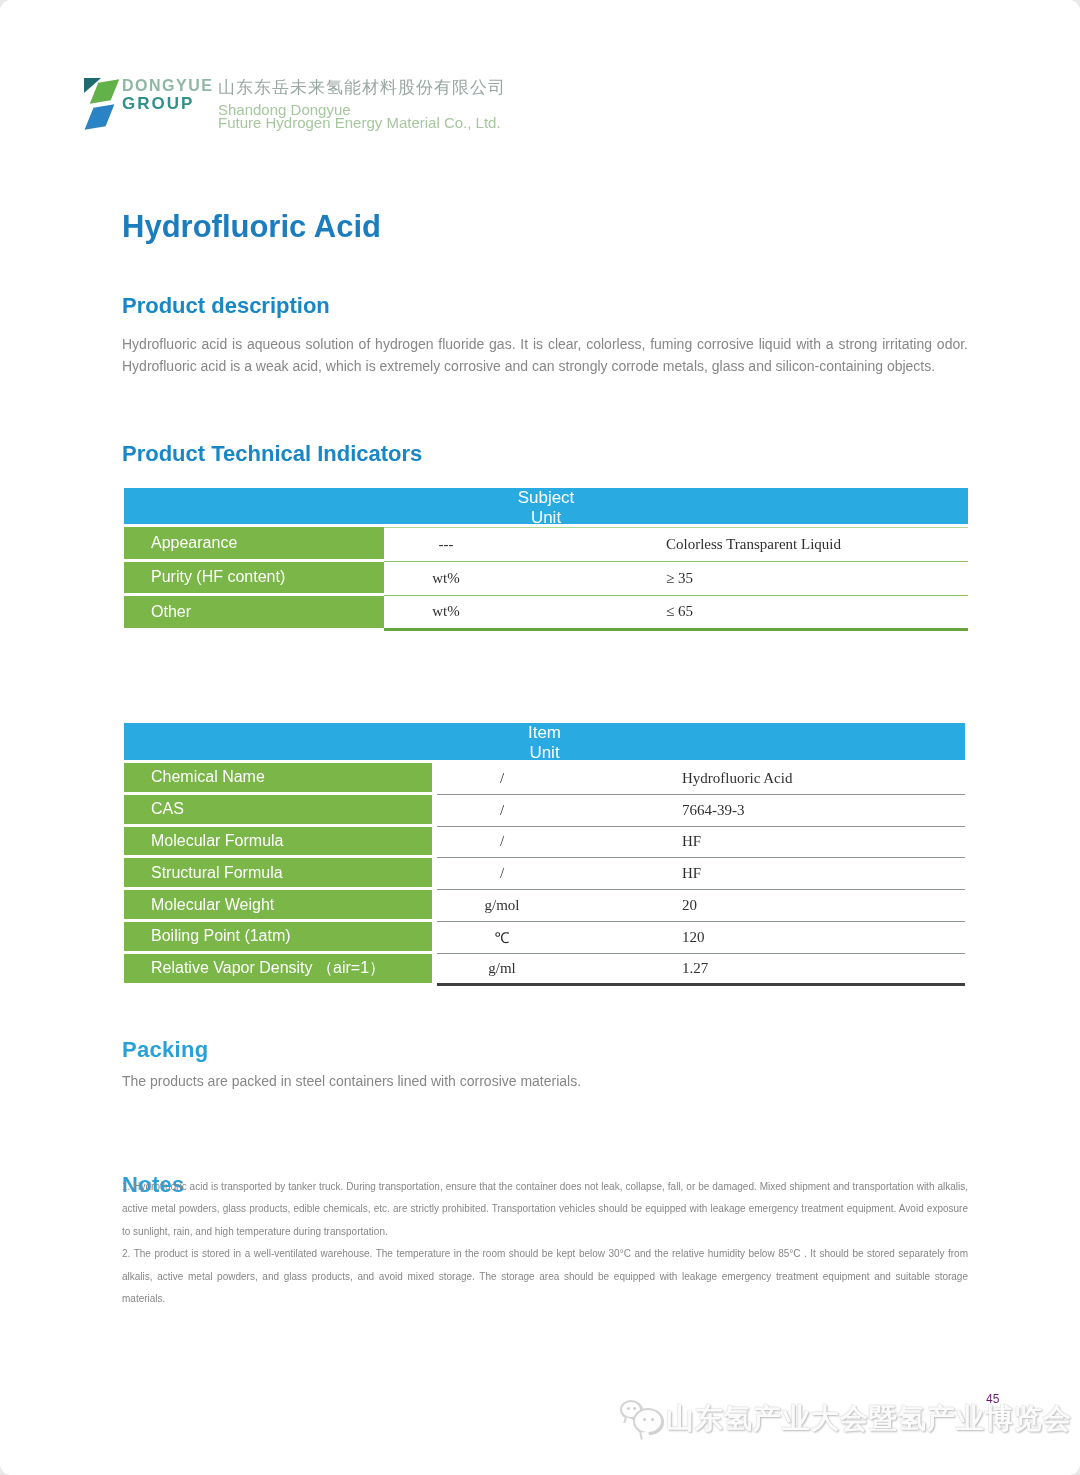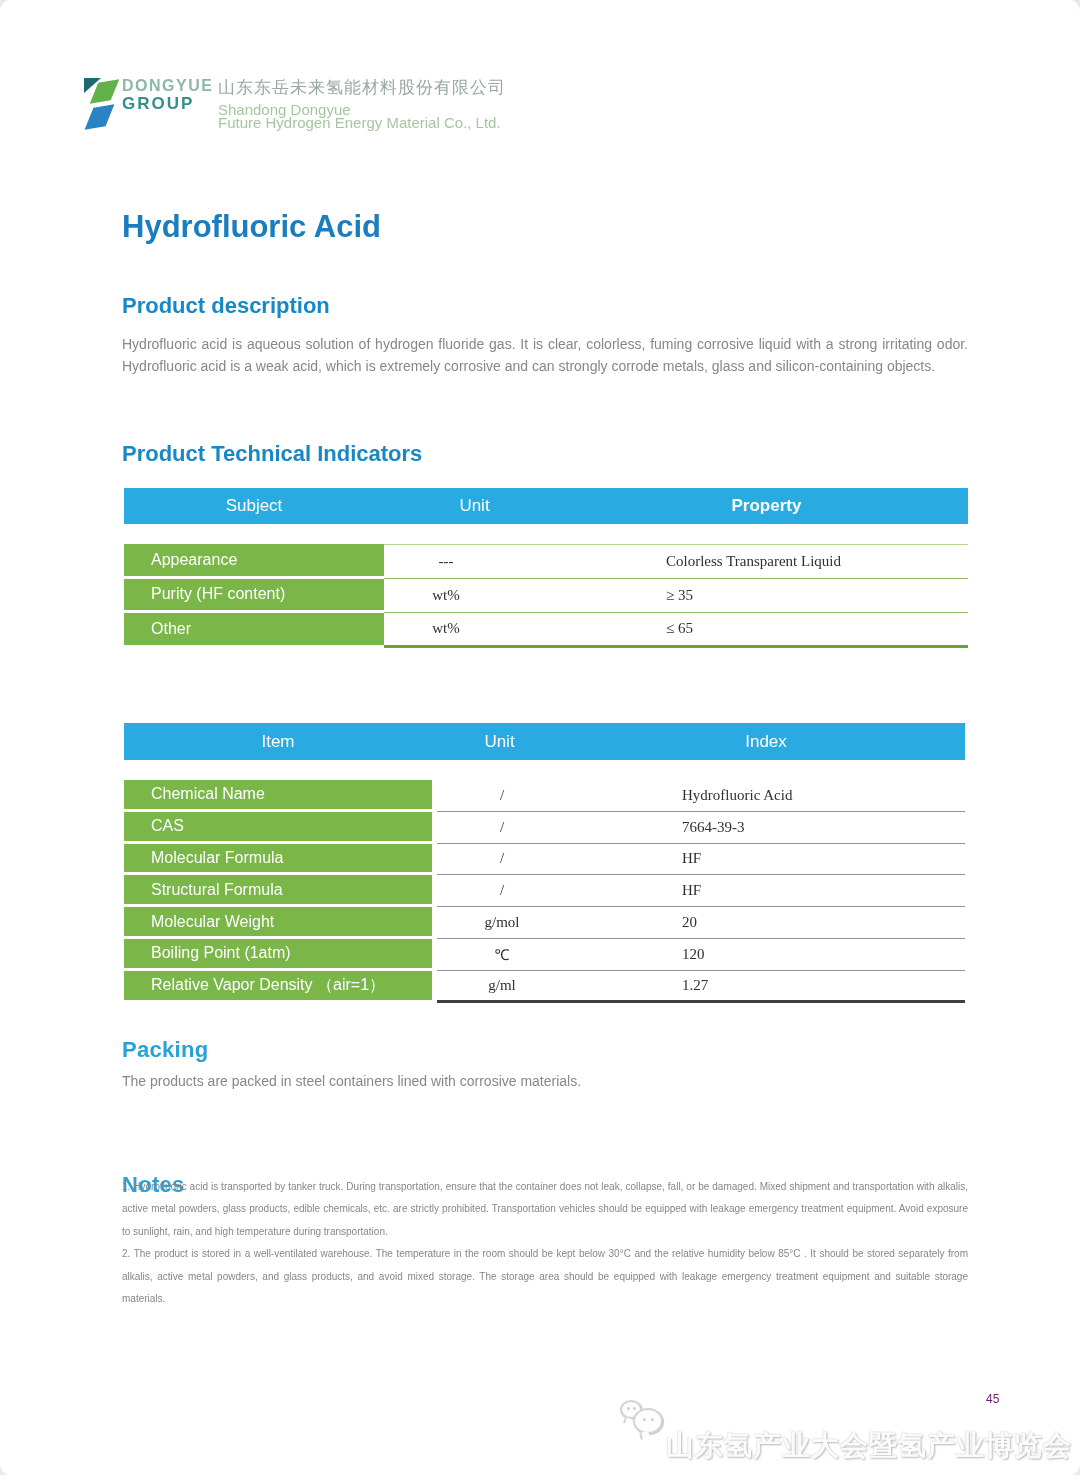--- a/index.html
+++ b/index.html
@@ -31,31 +31,31 @@
   
   .body-text{position:absolute;left:122px;width:846px;font-size:14px;line-height:21.5px;
     color:#878787;text-align:justify;}
   .notes-text{position:absolute;left:122px;width:846px;font-size:10px;line-height:22.4px;
     color:#878787;text-align:justify;}
   .notes-text p{margin:0;}
   
   .dtable{position:absolute;left:124px;}
   #table1{top:488px;width:844px;}
   #table2{top:723px;width:841px;}
-  .thead{display:flex;background:#29abe2;color:#ffffff;font-size:17px;align-items:center;}
+  .thead{display:flex;background:#29abe2;color:#ffffff;font-size:17px;align-items:center;flex-direction:column;}
   #table1 .thead{height:36px;}
   #table2 .thead{height:37px;}
   .hcell{text-align:center;}
   #table1 .hcell.c0{width:260px;}
   #table1 .hcell.c1{width:181px;}
   #table1 .hcell.c2{width:403px;font-weight:bold;}
   #table2 .hcell.c0{width:308px;}
   #table2 .hcell.c1{width:135px;}
   #table2 .hcell.c2{width:398px;}
-  .tbody{margin-top:20px;}
+  .tbody{margin-top:3px;}
   .trow{display:flex;position:relative;}
   #table1 .trow{height:34.5px;}
   #table2 .trow{height:31.8px;}
   .labelcell{background:#7ab648;color:#ffffff;font-size:16px;display:flex;align-items:center;
     padding-left:27px;box-sizing:border-box;}
   #table1 .labelcell{width:260px;height:31.5px;}
   #table2 .labelcell{width:308px;height:28.8px;}
   .rightblock{display:flex;align-items:center;flex:1;height:100%;box-sizing:border-box;
     font-family:"Liberation Serif",serif;font-size:15px;color:#303030;}
   #table1 .rightblock{border-bottom:1px solid #8cc063;}
@@ -65,21 +65,21 @@
   #table2 .trow:last-child .rightblock{border-bottom:3px solid #3f3f3f;}
   .ucell{text-align:center;}
   #table1 .ucell{width:124px;}
   #table2 .ucell{width:130px;}
   .vcell{flex:1;}
   #table1 .vcell{padding-left:158px;}
   #table2 .vcell{padding-left:115px;}
   
   .watermark{position:absolute;left:666px;top:1400px;font-size:28px;letter-spacing:1px;
     color:#fbfbfb;font-weight:bold;
-    text-shadow:1px 1px 2px #b9b9b9,-1px -1px 1px #ededed,0 0 1px #cfcfcf;margin-top:27px;}
+    text-shadow:1px 1px 2px #b9b9b9,-1px -1px 1px #ededed,0 0 1px #cfcfcf;}
   .wm-icon{position:absolute;left:620px;top:1398px;width:46px;height:42px;}
   .wm-bubble{position:absolute;box-sizing:border-box;border:2px solid #d4d4d4;background:#fdfdfd;
     border-radius:50%;box-shadow:1px 1px 1px #c9c9c9;}
   .wm-b1{left:0;top:2px;width:22px;height:19px;}
   .wm-b2{left:13px;top:10px;width:30px;height:26px;}
   .wm-eye{position:absolute;width:3px;height:3px;border-radius:50%;background:#cfcfcf;}
   .wm-tail1{position:absolute;left:4px;top:20px;width:6px;height:6px;background:#fdfdfd;
     border-left:2px solid #d4d4d4;transform:rotate(18deg);}
   .wm-tail2{position:absolute;left:20px;top:34px;width:7px;height:7px;background:#fdfdfd;
     border-left:2px solid #d4d4d4;transform:rotate(-12deg);}

